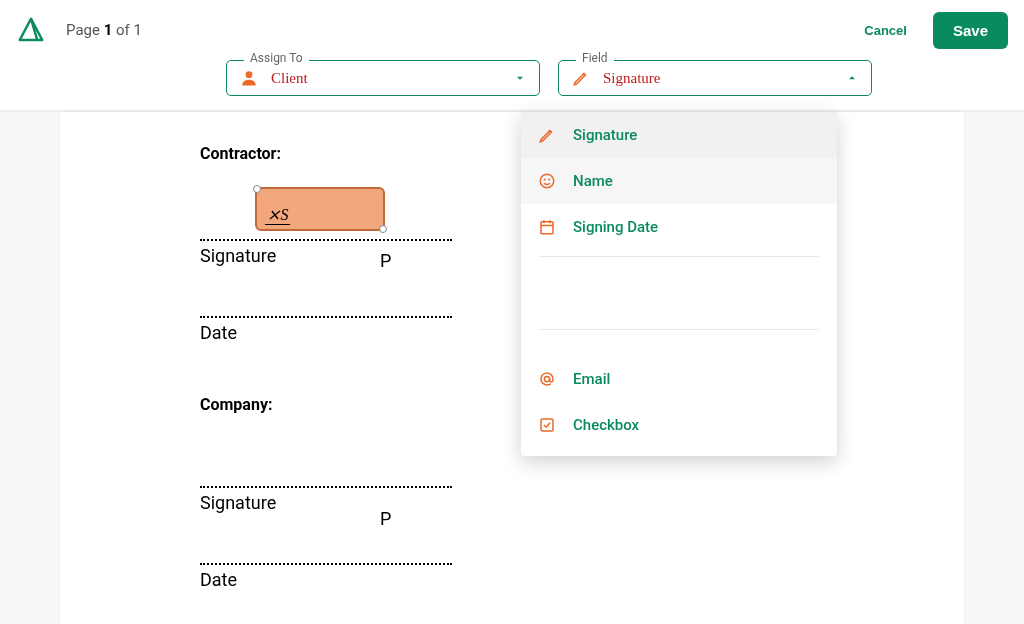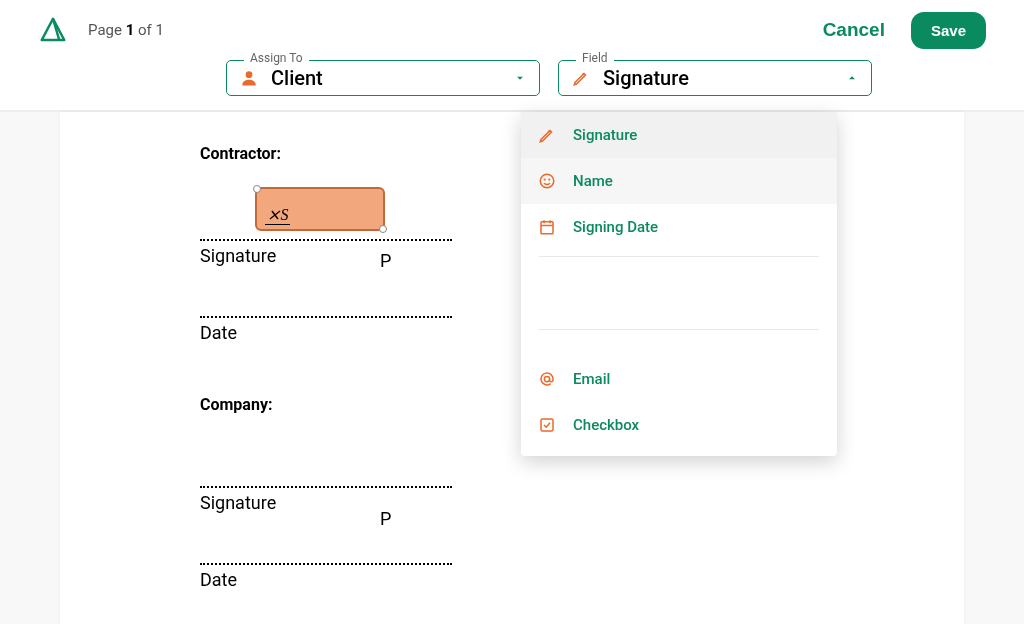--- a/index.html
+++ b/index.html
@@ -12,53 +12,53 @@
     height: 624px;
     overflow: hidden;
   }
   body { background: #fff; }
 
   
   .header {
     height: 60px;
     display: flex;
     align-items: center;
-    padding: 0 38px;
+    padding: 0 16px;
     background: #fff;
   }
   .logo {
     width: 30px;
     height: 30px;
     margin-right: 20px;
     color: #0a8a5f;
   }
   .page-counter {
     color: #555;
     font-size: 15px;
   }
   .page-counter b { font-weight: 700; color: #000; }
   .header-spacer { flex: 1; }
   .cancel-btn {
     background: none;
     border: none;
     color: #0a8a5f;
-    font-size: 19px;
+    font-size: 13px;
     font-weight: 600;
     cursor: pointer;
     margin-right: 20px;
   }
   .save-btn {
     background: #0a8a5f;
     border: none;
     color: #fff;
     font-size: 15px;
     font-weight: 600;
     cursor: pointer;
     padding: 10px 20px;
-    border-radius: 13px;
+    border-radius: 6px;
   }
 
   
   .controls {
     display: flex;
     padding: 0 30px 14px 30px;
     gap: 18px;
     background: #fff;
   }
   .controls-left-spacer { width: 178px; }
@@ -97,24 +97,25 @@
   .select-icon {
     color: #e96a2a;
     width: 20px;
     height: 20px;
     margin-right: 12px;
     display: flex;
     align-items: center;
     justify-content: center;
   }
   .select-value {
-    color: #000000;
-    font-size: 20px;
+    color: #b91c1c;
+    font-size: 15px;
     font-weight: 500;
     flex: 1;
+    font-family: Liberation Serif, serif;
   }
   .select-arrow {
     color: #0a8a5f;
   }
 
   
   .page-area {
     position: relative;
     border-top: 2px solid #eee;
     background: #f8f8f8;

